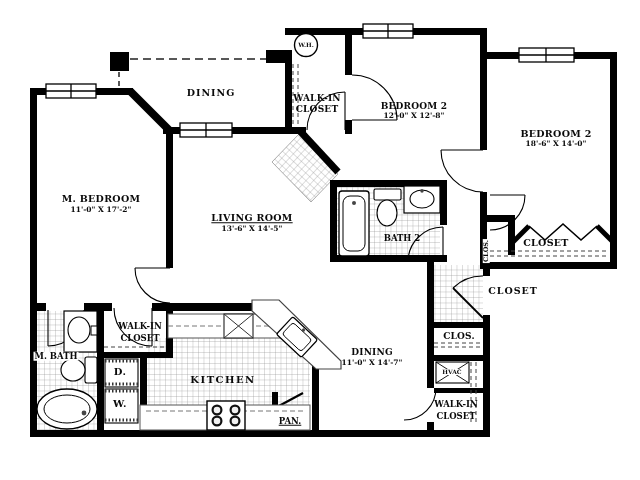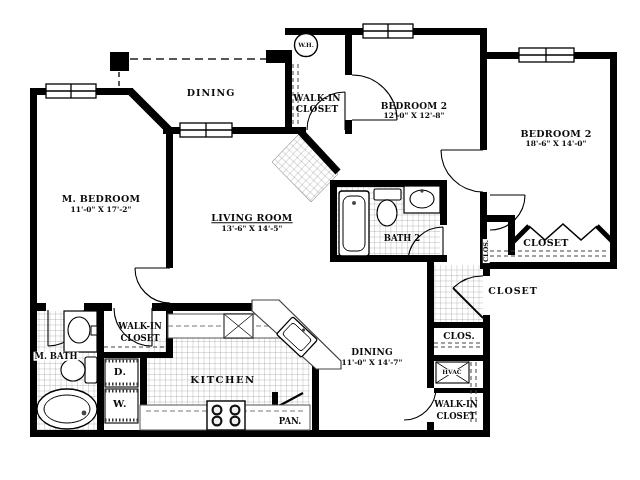--- a/index.html
+++ b/index.html
@@ -262,21 +262,21 @@
 <div class="lbl s85" style="left:140px;top:338px;">CLOSET</div>
 
 <div class="lbl s10" style="left:120px;top:372px;">D.</div>
 <div class="lbl s10" style="left:120px;top:404px;">W.</div>
 
 <div class="lbl s10 ls15" style="left:223px;top:380px;">KITCHEN</div>
 
 <div class="lbl s9" style="left:372px;top:352px;">DINING</div>
 <div class="lbl s75" style="left:372px;top:363px;">11'-0" X 14'-7"</div>
 
-<div class="lbl s85" style="left:290px;top:421px;">PAN.</div>
+<div class="lbl s85" style="left:290px;top:421px;text-decoration:underline;">PAN.</div>
 
 <div class="lbl s9" style="left:459px;top:336px;">CLOS.</div>
 
 <div class="lbl s6 wbg" style="left:452px;top:372px;">HVAC</div>
 
 <div class="lbl s85" style="left:456px;top:404px;">WALK-IN</div>
 <div class="lbl s85" style="left:456px;top:416px;">CLOSET</div>
 
 </div>
 

